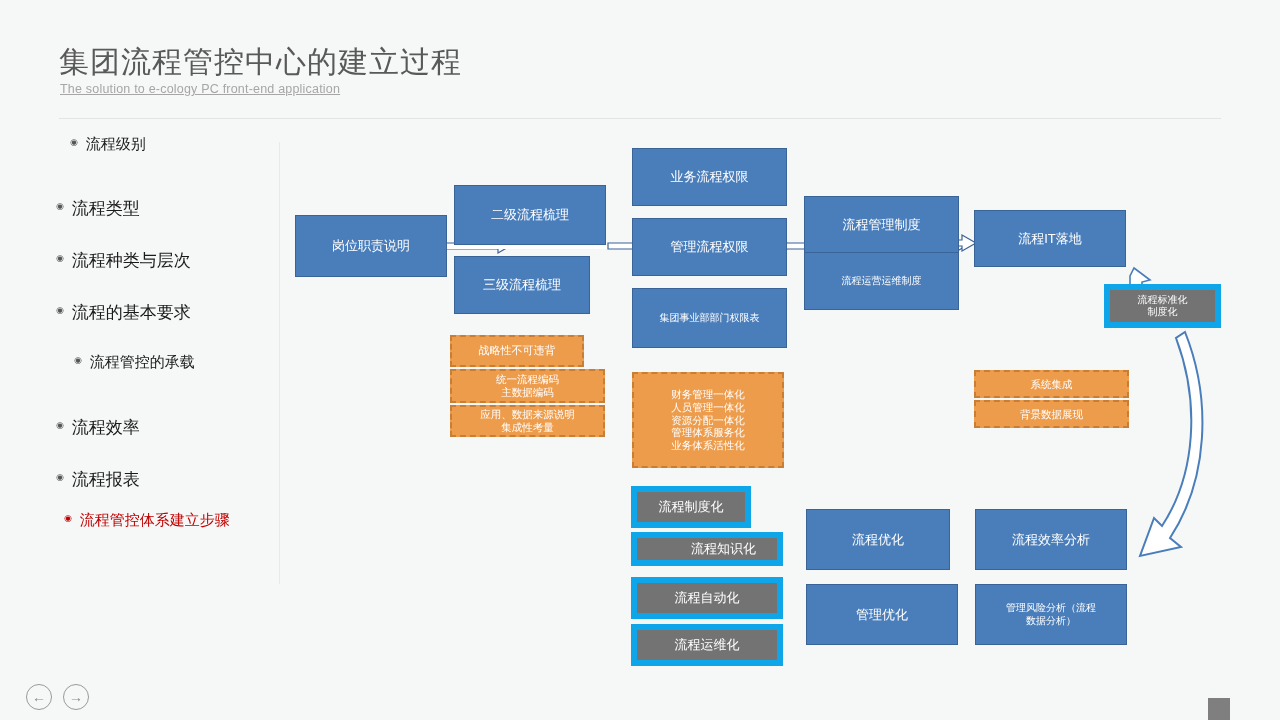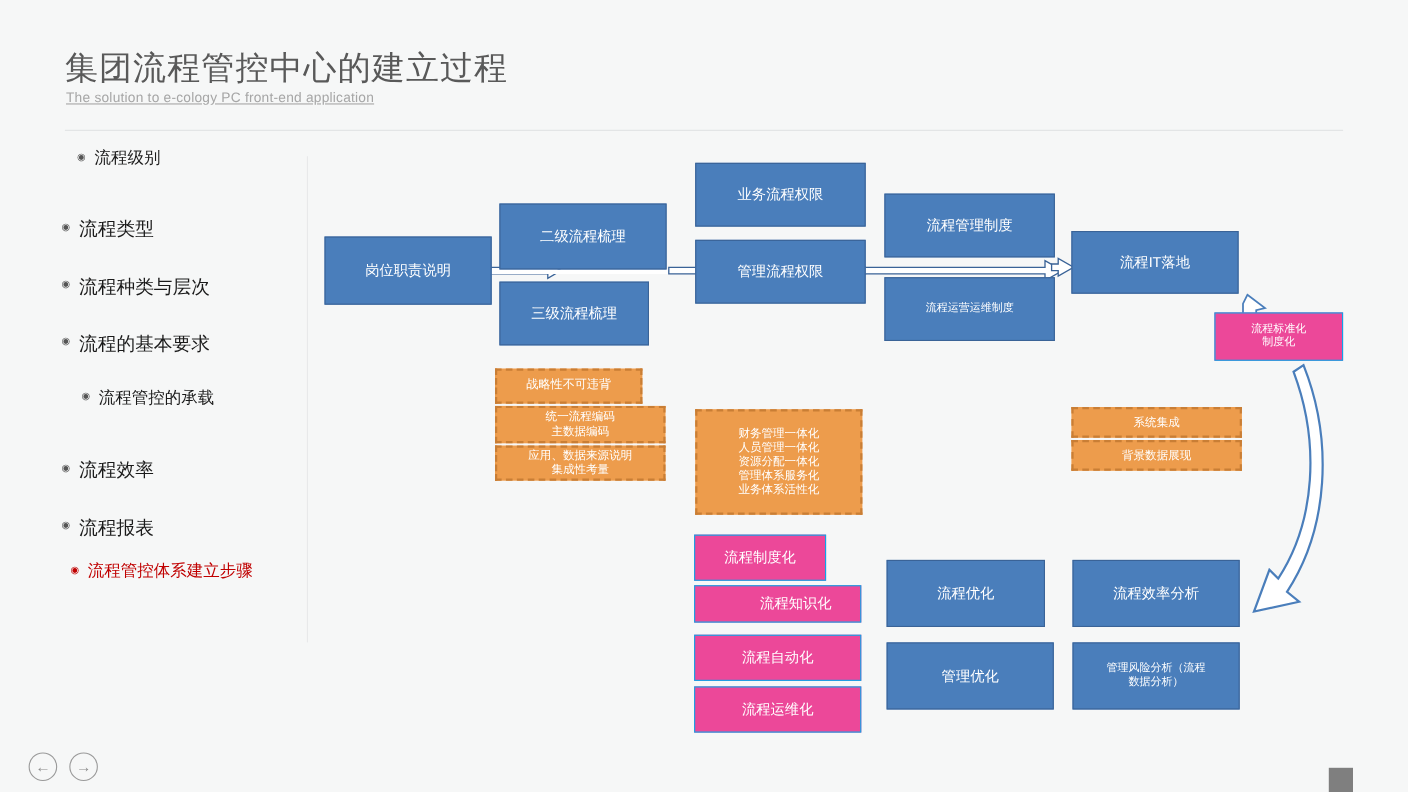--- a/index.html
+++ b/index.html
@@ -61,21 +61,21 @@
   .node {
     position: absolute;
     display: flex; align-items: center; justify-content: center;
     text-align: center;
     color: #ffffff;
     line-height: 1.22;
     padding: 2px 4px;
   }
   .node span { display: block; white-space: pre-line; }
   .n-blue   { background: #4a7ebb; border: 1px solid #3a6397; font-size: 13px; }
-  .n-red    { background: #ec4899; border: 1px solid #0ea5e9; font-size: 13px; }
+  .n-red    { background: #737373; border: 6px solid #0ea5e9; font-size: 13px; }
   .n-orange { background: #ed9c4c; border: 2px dashed #c97e35; font-size: 11px; }
   .n-small  { font-size: 10px; }
   .n-tiny   { font-size: 10.5px; }
 
   
   svg.conn { position: absolute; left: 0; top: 0; width: 1280px; height: 720px; pointer-events: none; }
 
   
   .navbtn {
     position: absolute; width: 26px; height: 26px;
@@ -188,22 +188,25 @@
     <div class="node n-blue" style="left:454px; top:256px; width:136px; height:58px;">
       <span>三级流程梳理</span>
     </div>
 
     <div class="node n-blue" style="left:632px; top:148px; width:155px; height:58px;">
       <span>业务流程权限</span>
     </div>
     <div class="node n-blue" style="left:632px; top:218px; width:155px; height:58px;">
       <span>管理流程权限</span>
     </div>
-
-    <div class="node n-blue" style="left:804px; top:176px; width:155px; height:58px;">
+    <div class="node n-blue n-small" style="left:632px; top:288px; width:155px; height:60px;">
+      <span>集团事业部部门权限表</span>
+    </div>
+
+    <div class="node n-blue" style="left:804px; top:196px; width:155px; height:58px;">
       <span>流程管理制度</span>
     </div>
     <div class="node n-blue n-small" style="left:804px; top:252px; width:155px; height:58px;">
       <span>流程运营运维制度</span>
     </div>
 
     <div class="node n-blue" style="left:974px; top:210px; width:152px; height:57px;">
       <span>流程IT落地</span>
     </div>
 

